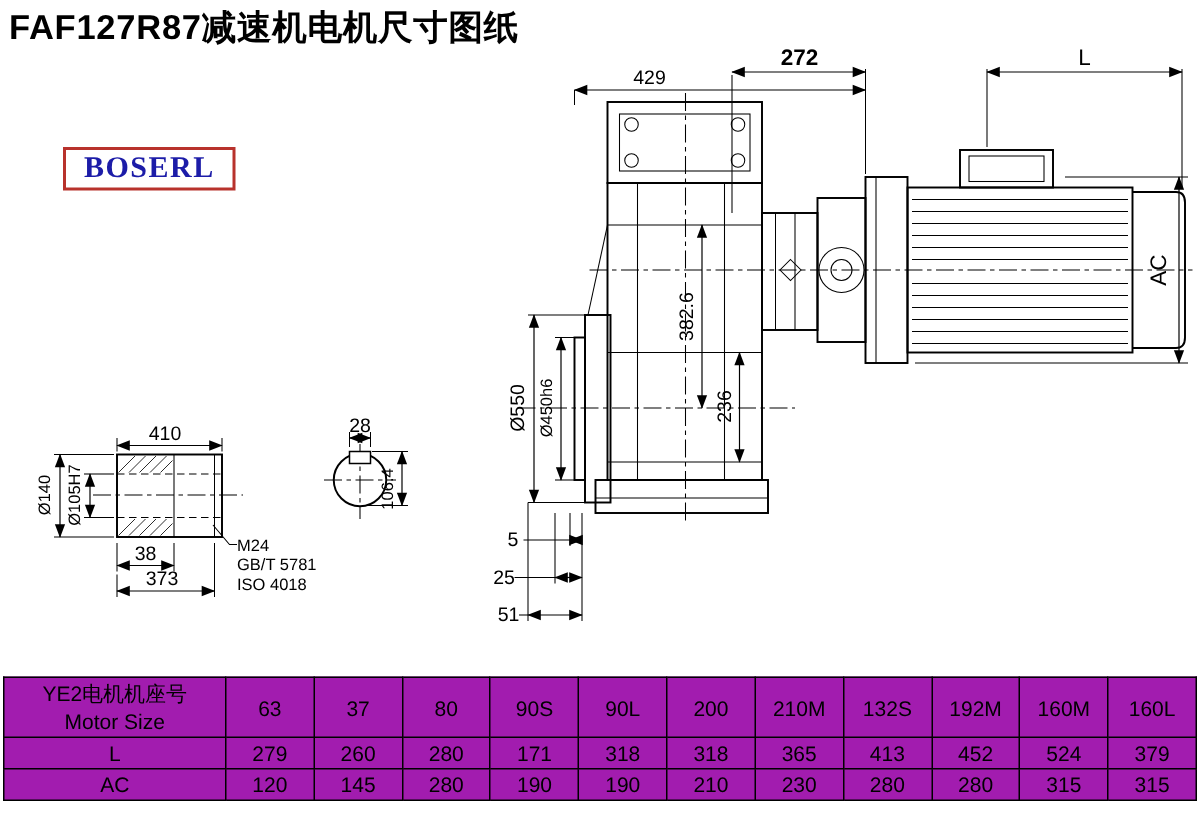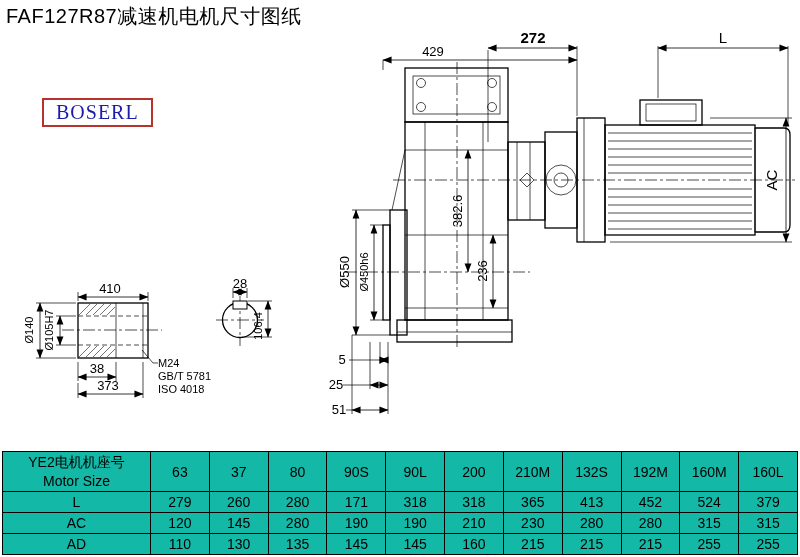--- a/index.html
+++ b/index.html
@@ -1,38 +1,38 @@
 <!DOCTYPE html>
 <html><head>
 <meta charset="utf-8">
 <style>
   *{margin:0;padding:0;box-sizing:border-box}
   html,body{width:800px;height:557px;background:#fff;overflow:hidden;
     font-family:"Liberation Sans",sans-serif;color:#000;position:relative}
-  .title{position:absolute;left:6px;top:3px;font-size:20px;font-weight:normal;letter-spacing:.5px}
+  .title{position:absolute;left:6px;top:3px;font-size:23px;font-weight:bold;letter-spacing:.5px}
   .logo{position:absolute;left:42px;top:98px;border:2px solid #b8322c;color:#1c1ca8;
-    font-family:"Liberation Serif",serif;font-weight:normal;font-size:20px;
+    font-family:"Liberation Serif",serif;font-weight:bold;font-size:20px;
     padding:1px 12px;letter-spacing:1px;background:#fff}
   svg{position:absolute;left:0;top:0}
   
   .o{fill:none;stroke:#000;stroke-width:1.3}
   .t{fill:none;stroke:#000;stroke-width:.7}
   .hid{fill:none;stroke:#000;stroke-width:.7;stroke-dasharray:5 3}
   .h{stroke:#000;stroke-width:.55}
   .c{fill:none;stroke:#000;stroke-width:.7;stroke-dasharray:12 3 3 3}
   .d{stroke:#000;stroke-width:.8;marker-start:url(#arrS);marker-end:url(#arrE)}
   .e{stroke:#000;stroke-width:.7}
   text{fill:#000;font-family:"Liberation Sans",sans-serif;font-size:13px}
   .mid{text-anchor:middle}
   .b{font-weight:bold;font-size:15px}
   .m15{font-size:15px}
   .s{font-size:11px}
   
   .sizes{position:absolute;left:2px;top:451px;width:796px;border-collapse:collapse;
-    table-layout:fixed;font-size:14px;text-align:center;background:#14b8a6}
+    table-layout:fixed;font-size:14px;text-align:center;background:#a21caf}
   .sizes td{border:1px solid #000;height:21px;overflow:hidden;white-space:nowrap}
   .sizes tr.hrow td{height:40px}
   .sizes .head div{line-height:1.35}
 </style>
 </head>
 <body>
 
 <div class="title">FAF127R87减速机电机尺寸图纸</div>
 <div class="logo">BOSERL</div>
 
@@ -274,28 +274,14 @@
         <td>280</td>
         <td>190</td>
         <td>190</td>
         <td>210</td>
         <td>230</td>
         <td>280</td>
         <td>280</td>
         <td>315</td>
         <td>315</td>
       </tr>
-      <tr>
-        <td>AD</td>
-        <td>110</td>
-        <td>130</td>
-        <td>135</td>
-        <td>145</td>
-        <td>145</td>
-        <td>160</td>
-        <td>215</td>
-        <td>215</td>
-        <td>215</td>
-        <td>255</td>
-        <td>255</td>
-      </tr>
     </tbody>
 </table>
 
 </body></html>

